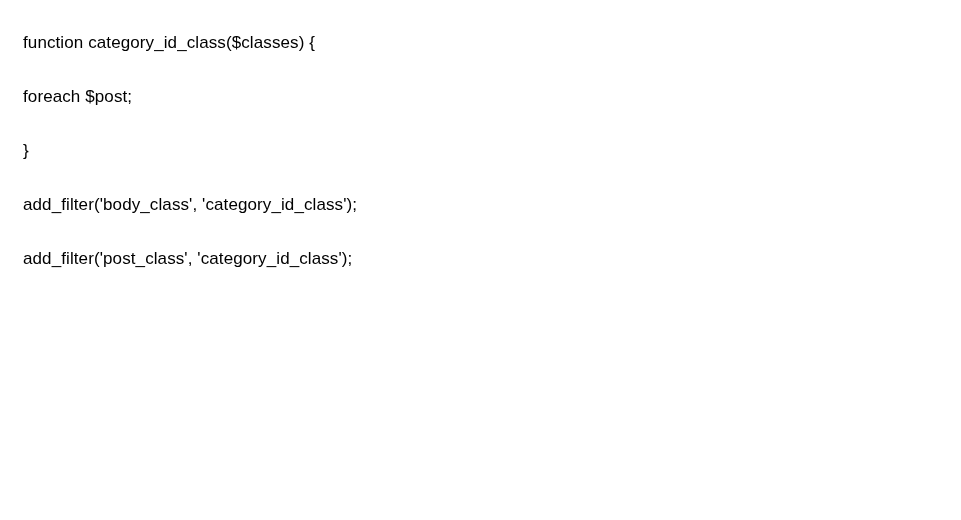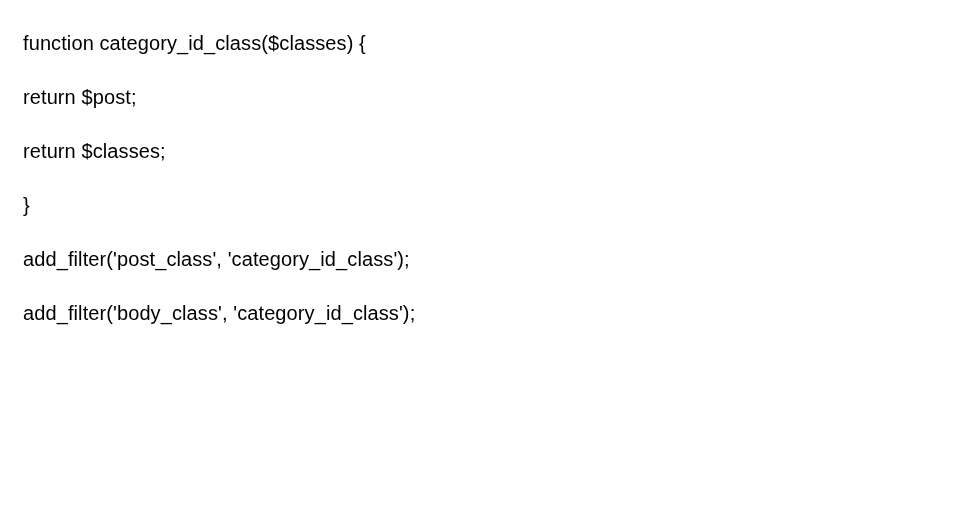--- a/index.html
+++ b/index.html
@@ -10,30 +10,29 @@
     font-family: "Liberation Sans", sans-serif;
   }
   body {
     background: var(--bg, #ffffff);
     color: var(--fg, #000000);
   }
   .code-document {
     padding: 16px 20px 0 23px;
   }
   .code-line {
-    font-size: 20px;
+    font-size: 17px;
     line-height: 54px;
     height: 54px;
     letter-spacing: 0.1px;
     white-space: pre;
   }
 </style>
 </head>
 <body style="--bg: #ffffff; --fg: #000000;">
 
 <div class="code-document">
   <div class="code-line">function category_id_class($classes) {</div>
-  <div class="code-line">return $post;</div>
-  <div class="code-line">return $classes;</div>
+  <div class="code-line">foreach $post;</div>
   <div class="code-line">}</div>
+  <div class="code-line">add_filter('body_class', 'category_id_class');</div>
   <div class="code-line">add_filter('post_class', 'category_id_class');</div>
-  <div class="code-line">add_filter('body_class', 'category_id_class');</div>
 </div>
 
 </body></html>

